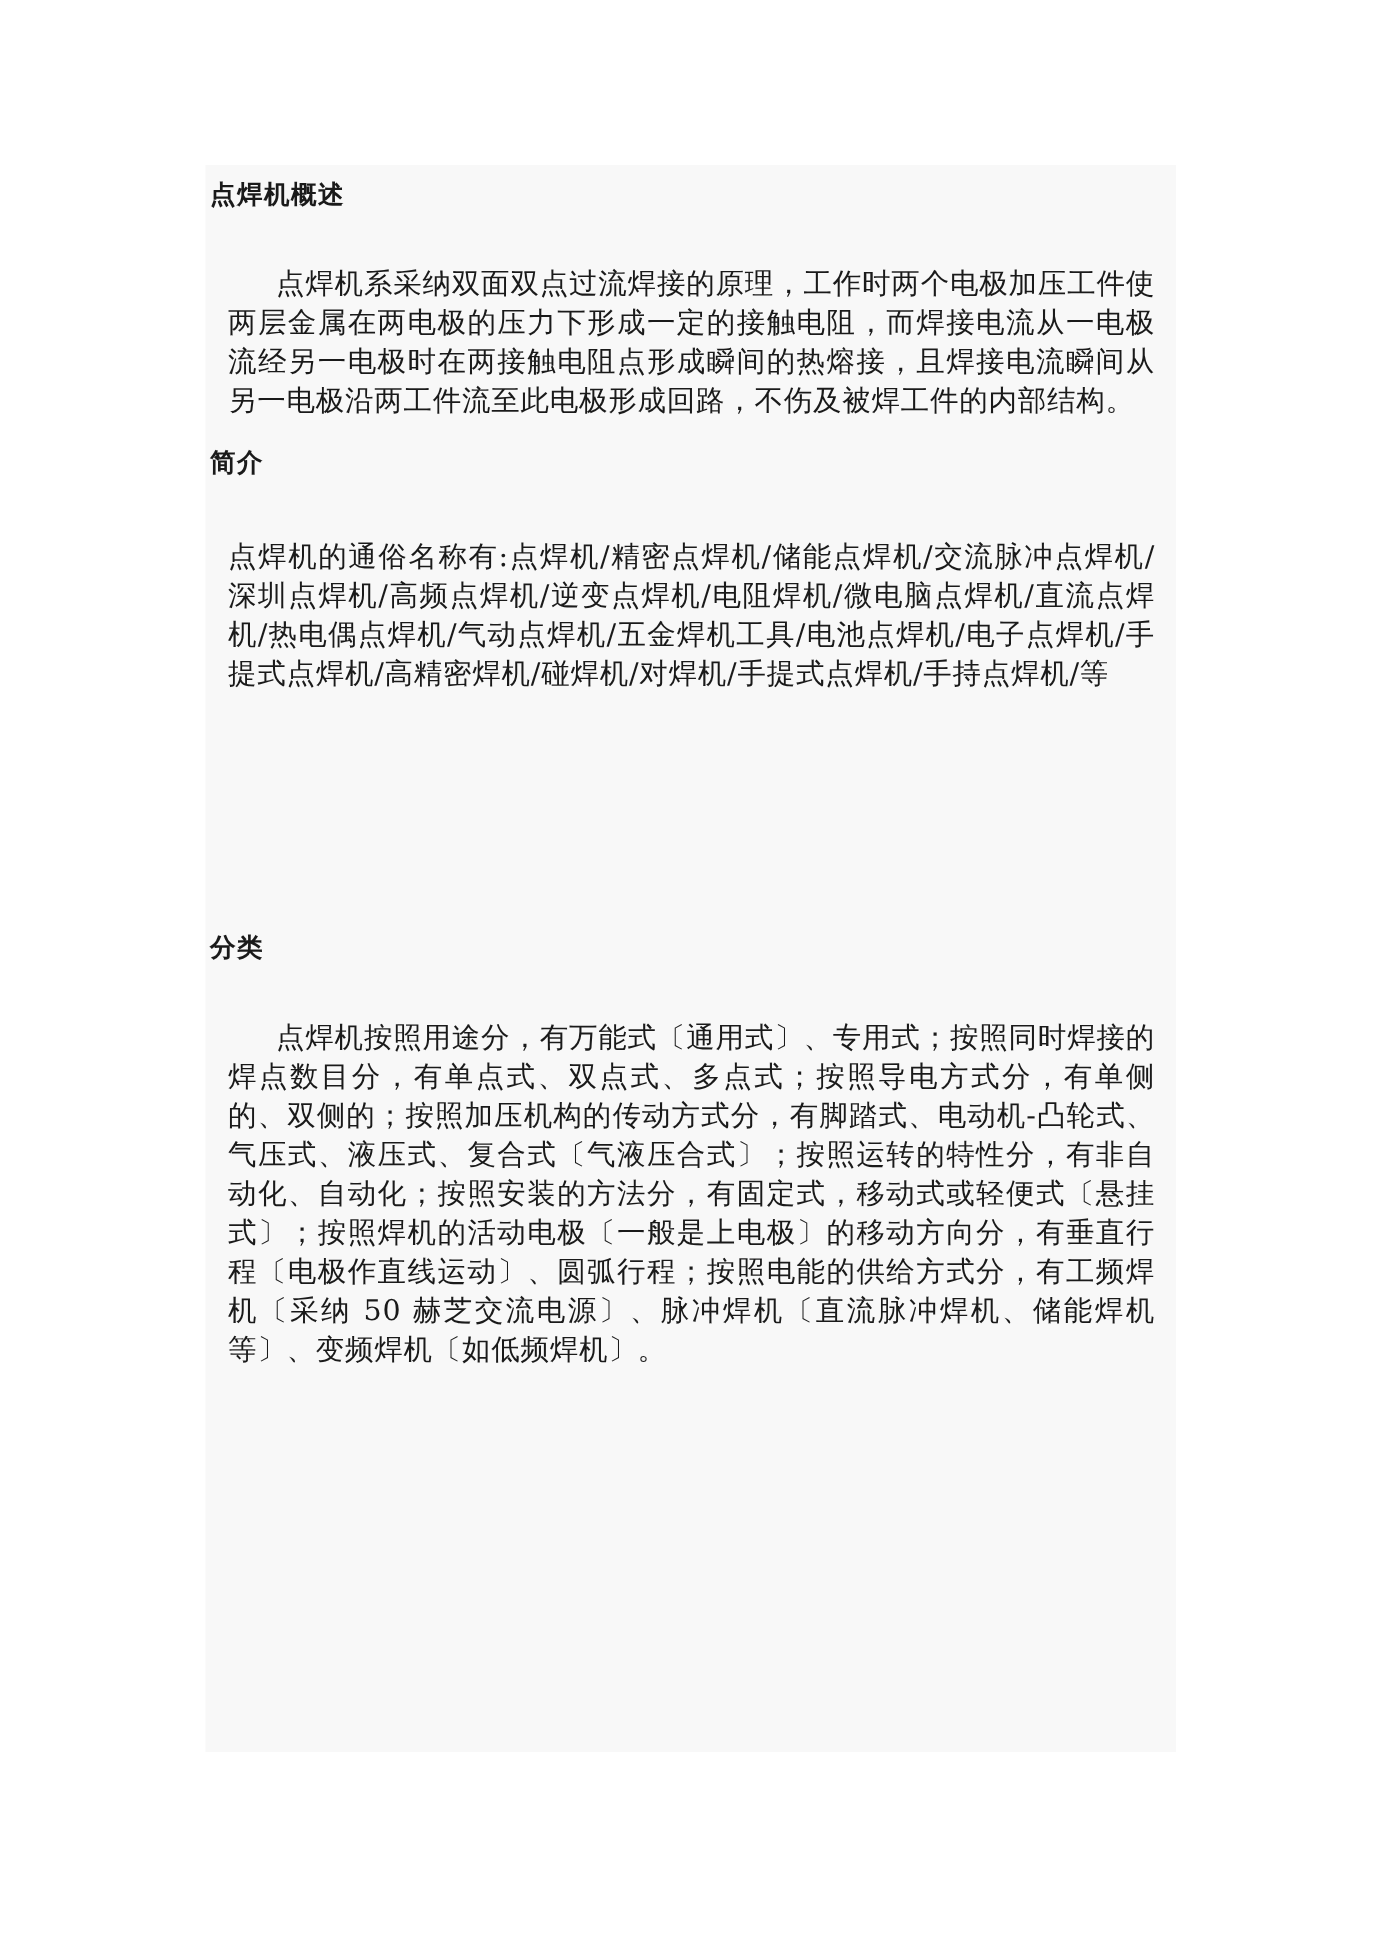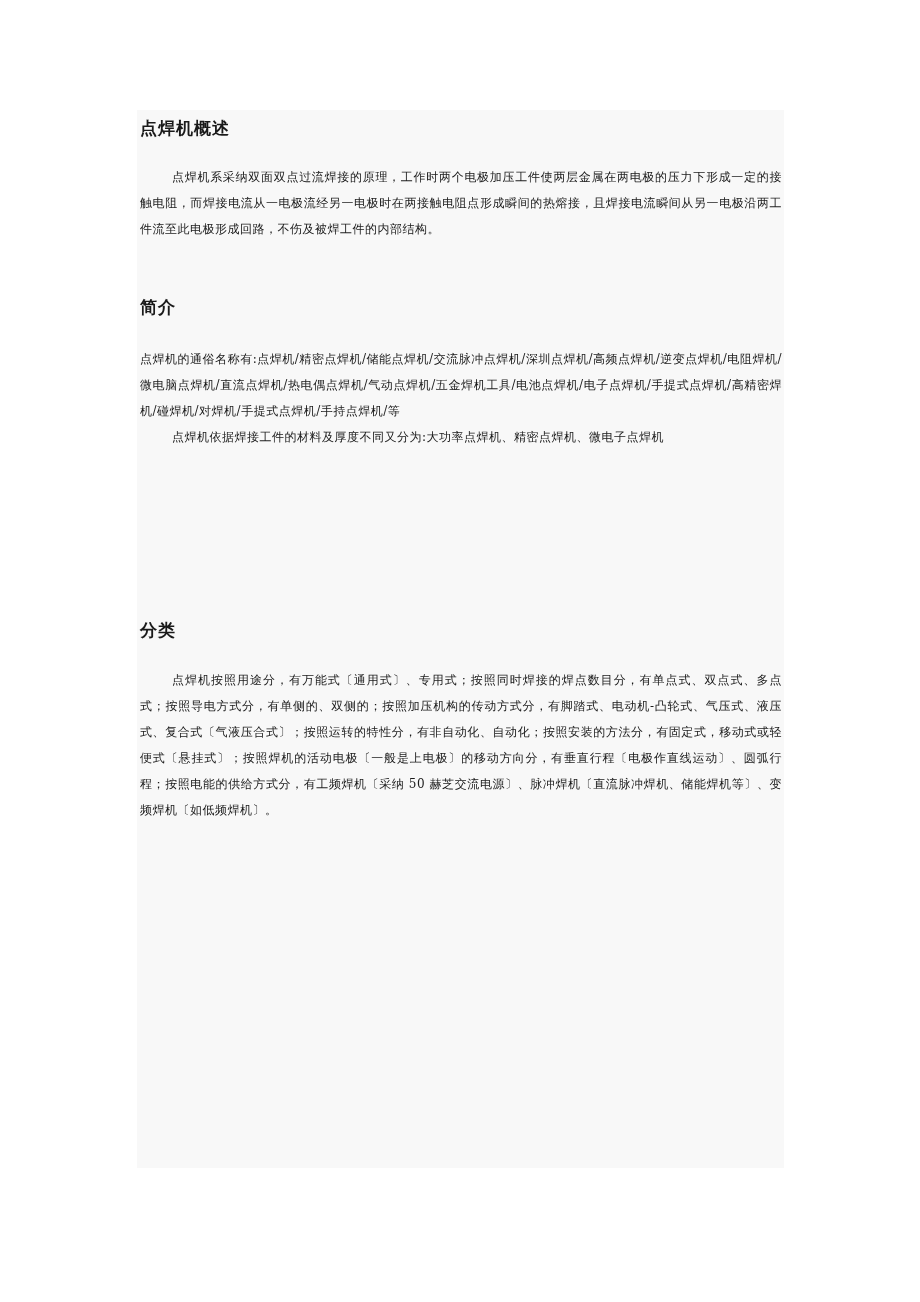--- a/index.html
+++ b/index.html
@@ -23,31 +23,31 @@
       height: 1058px;
       background: #f8f8f8;
     }
     .content {
       position: absolute;
       left: 140px;
       top: 110px;
       width: 642px;
     }
     h2 {
-      font-family: Liberation Mono, monospace;
+      font-family: Liberation Serif, serif;
       font-size: 17px;
       font-weight: bold;
       margin: 0;
       padding: 0;
       line-height: 28px;
       letter-spacing: 1px;
     }
     p {
-      margin: 0;
-      font-size: 12px;
+      margin: 12px;
+      font-size: 19px;
       line-height: 26px;
       text-align: justify;
       letter-spacing: 0.5px;
     }
     p.indent { text-indent: 32px; }
     p.center { text-align: center; }
     .sec1-title { position: absolute; top: 6px; left: 0; }
     .sec1-body { position: absolute; top: 54px; left: 0; width: 642px; }
     .sec2-title { position: absolute; top: 185px; left: 0; }
     .sec2-body { position: absolute; top: 236px; left: 0; width: 642px; }
@@ -62,21 +62,20 @@
 <div class="content">
 
   <h2 class="sec1-title">点焊机概述</h2>
   <div class="sec1-body">
     <p class="indent">点焊机系采纳双面双点过流焊接的原理，工作时两个电极加压工件使两层金属在两电极的压力下形成一定的接触电阻，而焊接电流从一电极流经另一电极时在两接触电阻点形成瞬间的热熔接，且焊接电流瞬间从另一电极沿两工件流至此电极形成回路，不伤及被焊工件的内部结构。</p>
   </div>
 
   <h2 class="sec2-title">简介</h2>
   <div class="sec2-body">
     <p>点焊机的通俗名称有:点焊机/精密点焊机/储能点焊机/交流脉冲点焊机/深圳点焊机/高频点焊机/逆变点焊机/电阻焊机/微电脑点焊机/直流点焊机/热电偶点焊机/气动点焊机/五金焊机工具/电池点焊机/电子点焊机/手提式点焊机/高精密焊机/碰焊机/对焊机/手提式点焊机/手持点焊机/等</p>
-    <p class="indent">点焊机依据焊接工件的材料及厚度不同又分为:大功率点焊机、精密点焊机、微电子点焊机</p>
   </div>
 
   <h2 class="sec3-title">分类</h2>
   <div class="sec3-body">
     <p class="indent">点焊机按照用途分，有万能式〔通用式〕、专用式；按照同时焊接的焊点数目分，有单点式、双点式、多点式；按照导电方式分，有单侧的、双侧的；按照加压机构的传动方式分，有脚踏式、电动机-凸轮式、气压式、液压式、复合式〔气液压合式〕；按照运转的特性分，有非自动化、自动化；按照安装的方法分，有固定式，移动式或轻便式〔悬挂式〕；按照焊机的活动电极〔一般是上电极〕的移动方向分，有垂直行程〔电极作直线运动〕、圆弧行程；按照电能的供给方式分，有工频焊机〔采纳 50 赫芝交流电源〕、脉冲焊机〔直流脉冲焊机、储能焊机等〕、变频焊机〔如低频焊机〕。</p>
   </div>
 
 </div>
 
 </body></html>

